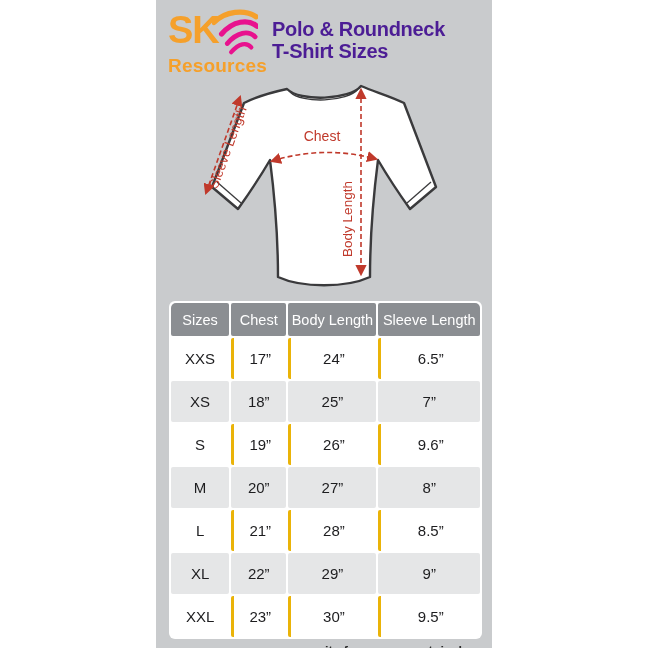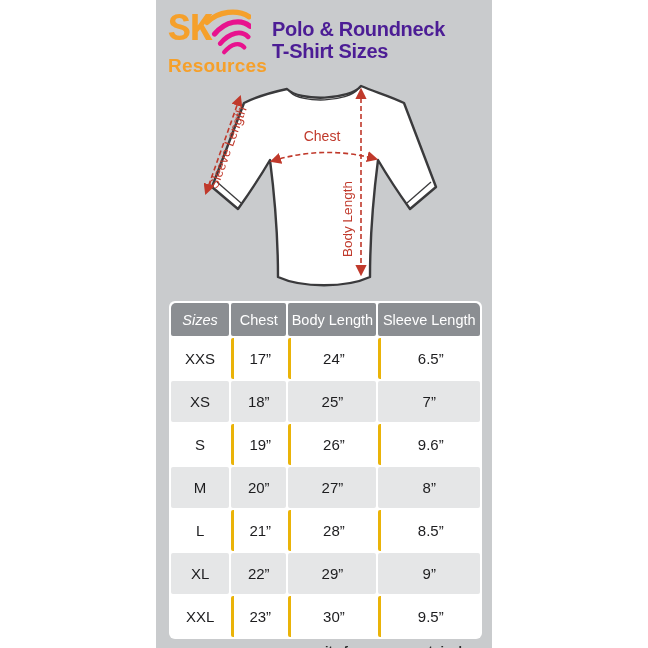--- a/index.html
+++ b/index.html
@@ -3,36 +3,36 @@
 <meta charset="utf-8">
 <style>
   html,body{margin:0;padding:0;background:#ffffff;}
   .canvas{position:relative;width:648px;height:648px;background:#ffffff;overflow:hidden;
           font-family:"Liberation Sans","DejaVu Sans",sans-serif;}
   .strip{position:absolute;left:156px;top:0;width:336px;height:648px;background:#c9cbcd;}
 
   
   .hdr{display:flex;align-items:flex-start;padding:13px 10px 0 12px;height:66px;}
   .logo{position:relative;width:104px;flex:0 0 auto;}
-  .logo-row{display:flex;align-items:flex-start;font-family:Liberation Mono, monospace;}
+  .logo-row{display:flex;align-items:flex-start;}
   .logo-sk{font-size:38px;font-weight:700;color:#f5a02b;line-height:0.9;letter-spacing:-1px;}
   .logo-swirl{margin-left:-7px;margin-top:-4px;}
   .logo-sub{font-size:19px;font-weight:700;color:#f5a02b;margin-top:-2px;letter-spacing:0.2px;}
   .title{flex:1;text-align:left;color:#4c1d95;font-weight:700;font-size:20px;line-height:1.1;
          padding-top:5px;letter-spacing:-0.3px;}
 
   
   .diagram{width:240px;margin:2px auto 0;}
 
   
   .panel{margin:4px 10px 0 13px;background:#ffffff;border-radius:6px;}
   table.sizes{width:100%;border-collapse:separate;border-spacing:2px;table-layout:fixed;}
   table.sizes th{background:#8b8e92;color:#ffffff;font-weight:400;font-size:14.5px;height:31px;
                  border-radius:2px;}
-  table.sizes th:first-child{border-top-left-radius:5px;font-style:italic;}
+  table.sizes th:first-child{border-top-left-radius:5px;}
   table.sizes th:last-child{border-top-right-radius:5px;}
   table.sizes td{height:39px;text-align:center;font-size:15px;color:#1d1d1f;border-radius:2px;}
   tr.row-white td{background:#ffffff;}
   tr.row-gray td{background:#e5e6e7;}
   tr.row-white td + td{border-left:3px solid #eab308;}
 
   .footnote{margin:5px 12px 0 0;text-align:right;font-size:12.5px;font-weight:700;color:#2b2b2b;}
 
   .red-label{fill:#c0392b;font-family:"Liberation Sans","DejaVu Sans",sans-serif;}
 </style>

